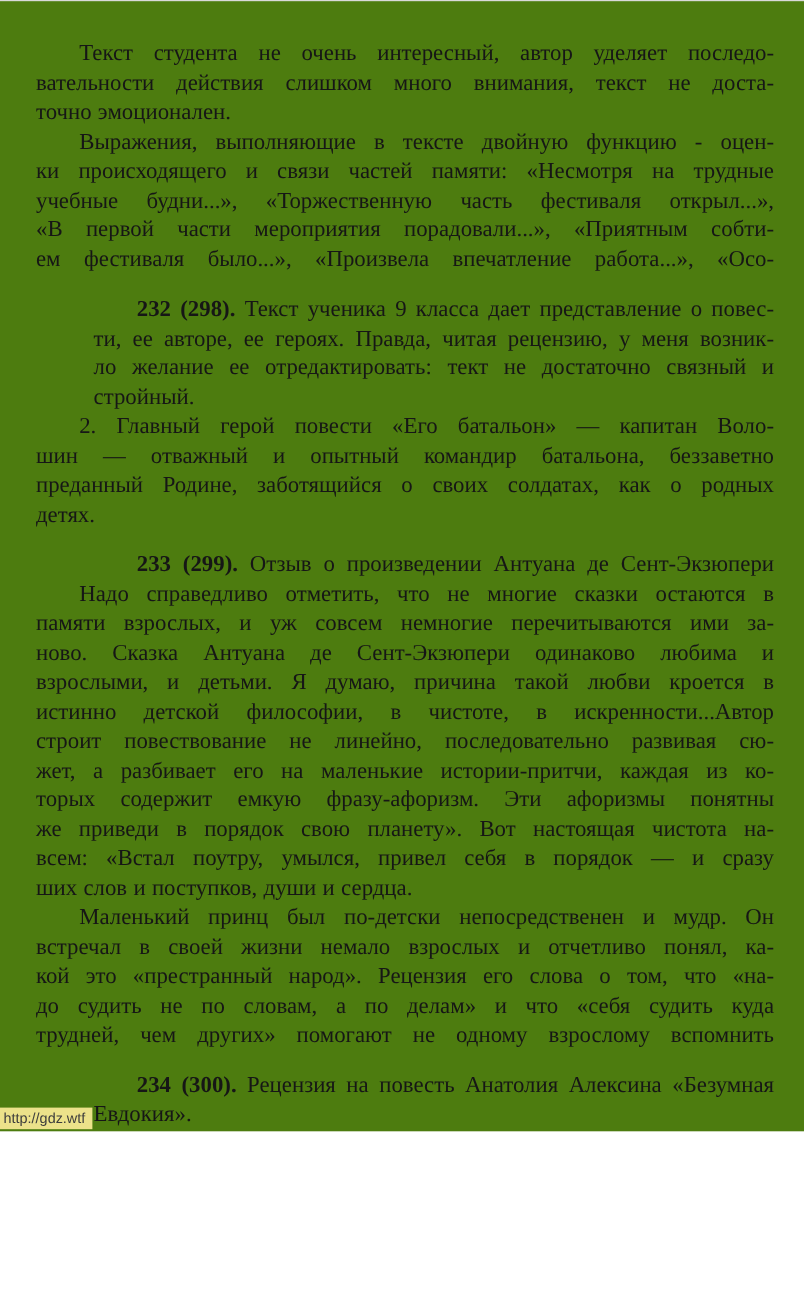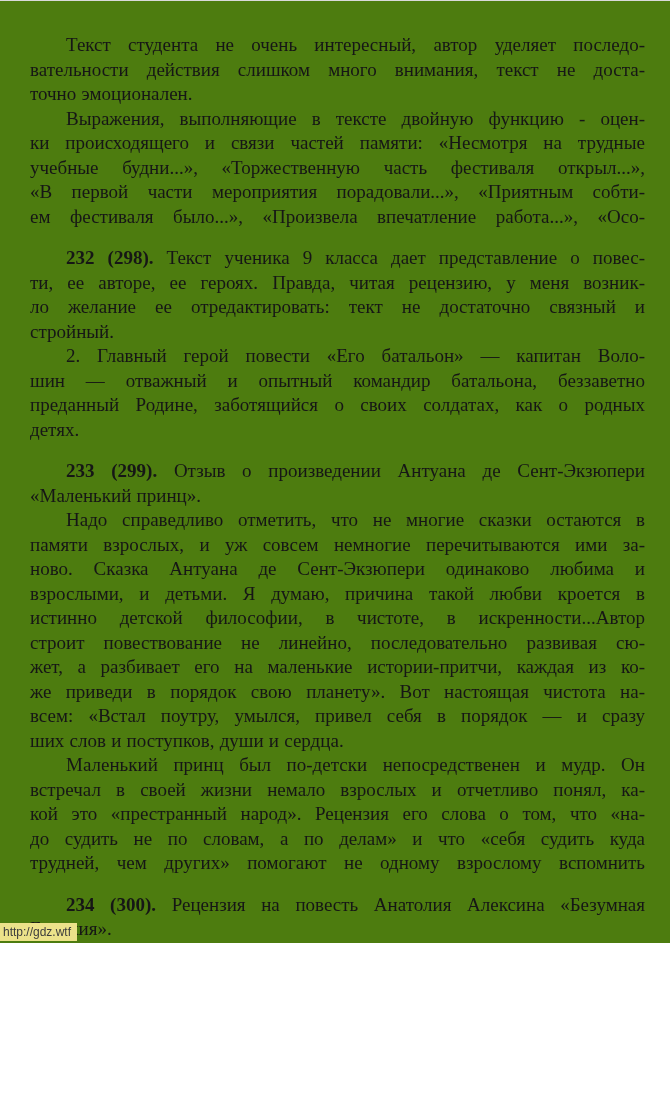--- a/index.html
+++ b/index.html
@@ -20,21 +20,21 @@
   }
   .text-block {
     position: absolute;
     left: 30px;
     top: 32px;
     width: 615px;
     font-size: 19px;
     line-height: 24.5px;
   }
   .para { margin: 0; }
-  .para.gap { margin-top: 17px; }
+  .para.gap { margin-top: 17px; margin-left: 48px; }
   .line {
     text-align: justify;
     text-align-last: justify;
     word-spacing: 0.5px;
   }
   .line.last { text-align-last: left; }
   .line.first { text-indent: 36px; }
   .line b { font-weight: bold; }
   .page-number {
     position: absolute;
@@ -78,30 +78,30 @@
         <div class="line last">стройный.</div>
       </div>
       <div class="para">
         <div class="line first">2. Главный герой повести «Его батальон» — капитан Воло-</div>
         <div class="line">шин — отважный и опытный командир батальона, беззаветно</div>
         <div class="line">преданный Родине, заботящийся о своих солдатах, как о родных</div>
         <div class="line last">детях.</div>
       </div>
       <div class="para gap">
         <div class="line first"><b>233 (299).</b> Отзыв о произведении Антуана де Сент-Экзюпери</div>
-        <div class="line last">«Маленький принц».</div>
       </div>
       <div class="para">
         <div class="line first">Надо справедливо отметить, что не многие сказки остаются в</div>
         <div class="line">памяти взрослых, и уж совсем немногие перечитываются ими за-</div>
         <div class="line">ново. Сказка Антуана де Сент-Экзюпери одинаково любима и</div>
         <div class="line">взрослыми, и детьми. Я думаю, причина такой любви кроется в</div>
         <div class="line">истинно детской философии, в чистоте, в искренности...Автор</div>
         <div class="line">строит повествование не линейно, последовательно развивая сю-</div>
         <div class="line">жет, а разбивает его на маленькие истории-притчи, каждая из ко-</div>
+        <div class="line">торых содержит емкую фразу-афоризм. Эти афоризмы понятны</div>
         <div class="line">же приведи в порядок свою планету». Вот настоящая чистота на-</div>
         <div class="line">всем: «Встал поутру, умылся, привел себя в порядок — и сразу</div>
         <div class="line last">ших слов и поступков, души и сердца.</div>
       </div>
       <div class="para">
         <div class="line first">Маленький принц был по-детски непосредственен и мудр. Он</div>
         <div class="line">встречал в своей жизни немало взрослых и отчетливо понял, ка-</div>
         <div class="line">кой это «престранный народ». Рецензия его слова о том, что «на-</div>
         <div class="line">до судить не по словам, а по делам» и что «себя судить куда</div>
         <div class="line">трудней, чем других» помогают не одному взрослому вспомнить</div>

